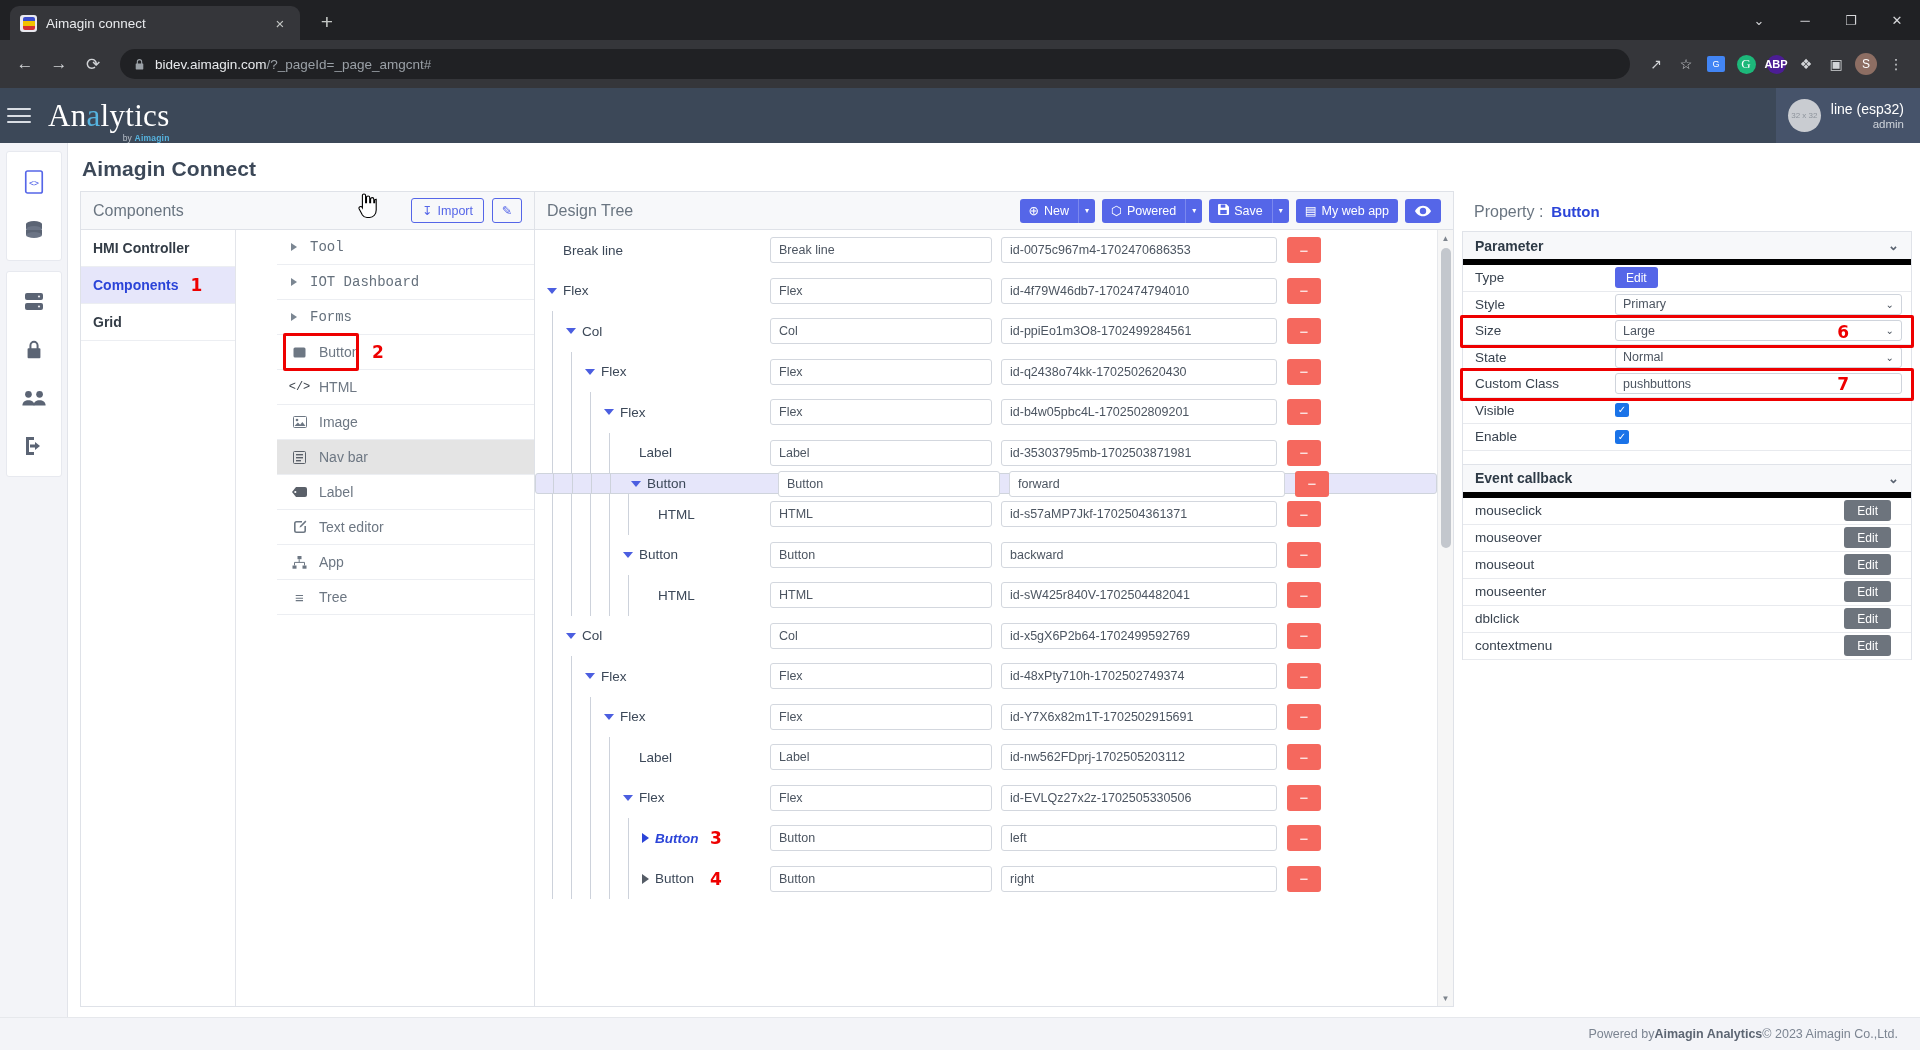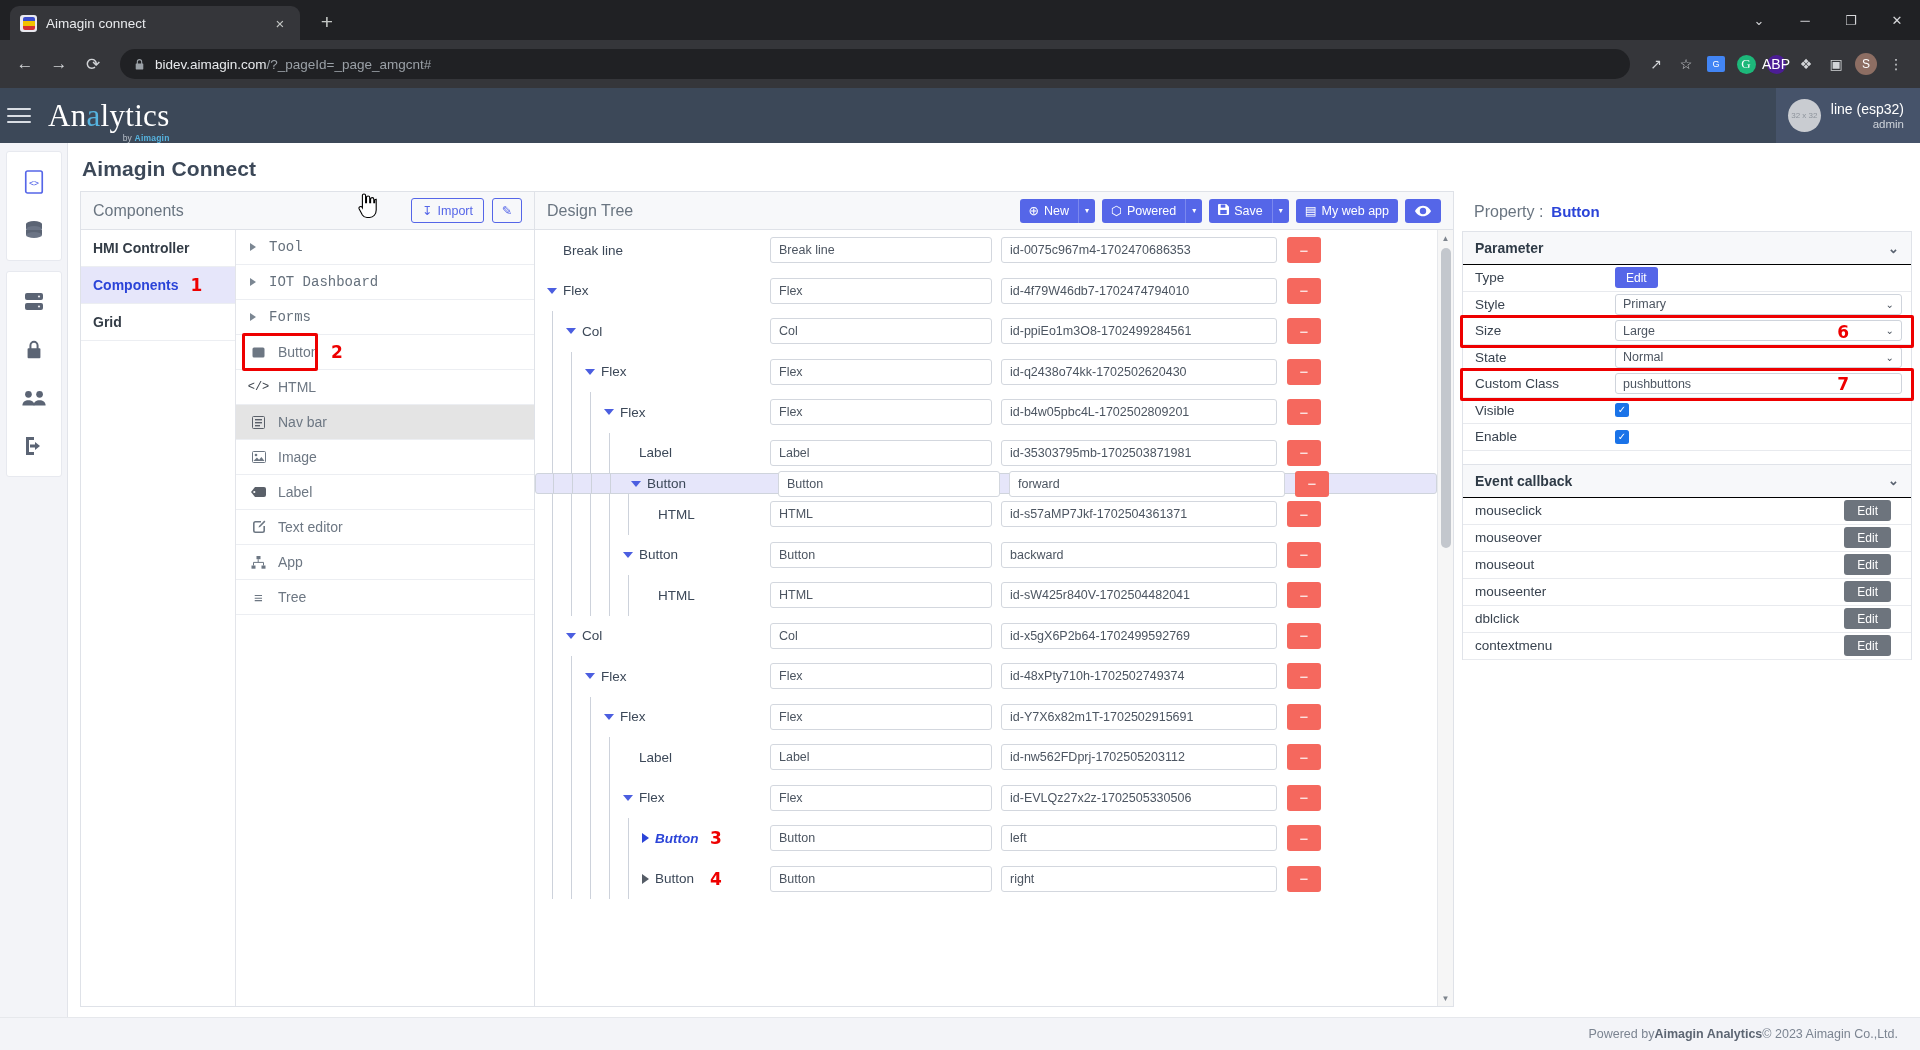--- a/index.html
+++ b/index.html
@@ -34,21 +34,21 @@
   .omnibox{
     flex:1; height:30px; background:#202124; border-radius:16px; display:flex; align-items:center;
     padding:0 13px; gap:9px; margin:0 8px; min-width:0;
   }
   .lock{ width:13px;height:13px;flex:0 0 auto;}
   .url{ font-size:13.5px; color:#9aa0a6; white-space:nowrap; overflow:hidden; text-overflow:ellipsis;}
   .url b{ color:#e8eaed; font-weight:normal;}
   .tb-icons{ display:flex;align-items:center;gap:2px;}
   .tbi{ width:28px;height:28px;display:flex;align-items:center;justify-content:center;color:#d2d4d7;font-size:14px;border-radius:50%;}
   .dot-g{width:19px;height:19px;border-radius:50%;background:#1db87a;color:#fff;font-size:13px;display:flex;align-items:center;justify-content:center;font-family:"Liberation Serif",serif;}
-  .dot-abp{width:19px;height:19px;border-radius:50%;background:#4c1d95;color:#fff;font-size:14px;font-weight:normal;display:flex;align-items:center;justify-content:center;}
+  .dot-abp{width:19px;height:19px;border-radius:50%;background:#4c1d95;color:#fff;font-size:11px;font-weight:bold;display:flex;align-items:center;justify-content:center;}
   .dot-s{width:22px;height:22px;border-radius:50%;background:#8d6e63;color:#fff;font-size:12px;display:flex;align-items:center;justify-content:center;}
   .gt-icon{width:18px;height:16px;background:#4285f4;border-radius:2px;color:#fff;font-size:9px;display:flex;align-items:center;justify-content:center;position:relative;}
 
   
   .app{ height:calc(1050px - 88px); background:#fff; display:flex; flex-direction:column;}
   .app-header{
     height:55px; background:#3c4858; display:flex; align-items:center; padding:0 0; color:#fff; flex:0 0 auto;
   }
   .hamburger{ width:38px;height:38px;display:flex;flex-direction:column;justify-content:center;gap:4.5px;padding:0 7px;}
   .hamburger i{ display:block;height:2px;background:#d9dde3;border-radius:2px;}
@@ -73,21 +73,21 @@
   .workspace{ flex:1; display:flex; flex-direction:column; min-width:0; padding:0 8px 0 12px;}
   .page-title{ font-size:21px; color:#3c4858; font-weight:bold; padding:14px 0 10px 2px; letter-spacing:.1px;}
   .panels{ flex:1; display:flex; gap:0; min-height:0; padding-bottom:10px;}
 
   .panel{ border:1px solid #dfe2e8; background:#fff; display:flex; flex-direction:column; min-height:0;}
   .panel-head{ height:38px; background:#f7f8fa; border-bottom:1px solid #dfe2e8; display:flex; align-items:center; padding:0 12px; flex:0 0 auto;}
   .panel-head .ptitle{ font-size:16px; color:#6a7581;}
 
   
   .pane-components{ width:455px; flex:0 0 455px;}
-  .comp-body{ flex:1; display:flex; min-height:0;}
+  .comp-body{ flex:1; display:flex; min-height:0;gap:41px;}
   .comp-left{ width:155px; border-right:1px solid #e3e5ea; flex:0 0 auto;}
   .comp-cat{ height:37px; display:flex; align-items:center; padding:0 12px; font-size:14px; font-weight:bold; color:#333c46; border-bottom:1px solid #eceef2; position:relative;}
   .comp-cat.active{ background:#e6e6fa; color:#2b44d8;}
   .comp-right{ flex:1; overflow:hidden;}
   .comp-item{ height:35px; display:flex; align-items:center; gap:11px; padding:0 14px; font-size:14px; color:#6d7783; border-bottom:1px solid #eceef2; position:relative;}
   .comp-item.group{ color:#65707c;font-family:Liberation Mono, monospace;}
   .comp-item.hover{ background:#e4e4e4;}
   .caret-r{ width:0;height:0;border-left:6px solid #7b8692;border-top:4px solid transparent;border-bottom:4px solid transparent; margin-right:2px;}
   .ci-ico{ width:17px; display:flex; align-items:center; justify-content:center; color:#6d7783; font-size:13px;}
 
@@ -118,21 +118,21 @@
   .scrollcol{ width:16px; flex:0 0 16px; background:#f6f6f6; border-left:1px solid #e6e8ec; position:relative;}
   .sc-arrow{ height:16px; display:flex; align-items:center; justify-content:center; color:#7d848d; font-size:8px;}
   .sc-thumb{ position:absolute; left:3px; width:10px; top:18px; height:300px; background:#c3c7cd; border-radius:5px;}
 
   
   .pane-prop{ width:450px; flex:0 0 450px; margin-left:8px; border:none;}
   .prop-head{ display:flex; align-items:baseline; gap:8px; padding:12px 4px 10px 12px;}
   .prop-head .lab{ font-size:16px; color:#6a7581;}
   .prop-head .val{ font-size:15px; color:#2b44d8; font-weight:bold;}
   .prop-table{ border:1px solid #e0e3e9; border-bottom:none;}
-  .section-row{ height:33px; background:#f7f8fa; border-bottom:1px solid #000000; display:flex; align-items:center; padding:0 12px; font-weight:bold; font-size:14px; color:#2e3a46;text-align:right;}
+  .section-row{ height:33px; background:#f7f8fa; border-bottom:6px solid #000000; display:flex; align-items:center; padding:0 12px; font-weight:bold; font-size:14px; color:#2e3a46;text-align:right;}
   .section-row .chev{ margin-left:auto; color:#5a6370; font-size:13px;}
   .prow{ height:26.5px; display:flex; align-items:center; border-bottom:1px solid #e8eaee; padding-left:12px; position:relative; background:#fff;}
   .plab{ width:140px; flex:0 0 140px; font-size:13.5px; color:#39434f;}
   .pctl{ flex:1; padding-right:9px; position:relative;}
   .inp{ height:21px; border:1px solid #cfd4dc; border-radius:3px; background:#fff; font-size:12.5px; color:#4c5561; display:flex; align-items:center; padding:0 7px; width:100%;}
   .inp.focus{ border:1px solid #8fc7f2; box-shadow:0 0 0 1px #bfe0fa;}
   .caretbar{ width:1px; height:13px; background:#2a2a2a;}
   .sel{ height:21px; border:1px solid #cfd4dc; border-radius:3px; background:#fff; font-size:12.5px; color:#4c5561; display:flex; align-items:center; padding:0 7px; width:100%; position:relative;}
   .sel .cv{ margin-left:auto; font-size:10px; color:#49525e;}
   .btn-edit-blue{ background:#5566e8; color:#fff; height:21px; border-radius:3px; font-size:12px; display:inline-flex; align-items:center; padding:0 11px;}
@@ -328,43 +328,43 @@
                   </span>
                 <span>Button</span>
                 <span class="num" style="position:absolute;left:95px;top:7px;">2</span>
                 <span class="ann" style="left:6px;top:-2px;width:76px;height:38px;"></span>
               </div>
 
               <div class="comp-item">
                 <span class="ci-ico" style="font-size:12px;color:#3d444d;font-family:'Liberation Mono',monospace;">&lt;/&gt;</span>
                 <span>HTML</span>
               </div>
+              <div class="comp-item">
+                <span class="ci-ico">
+                    <svg width="14" height="12" viewBox="0 0 14 12">
+                      <rect x="0.5" y="0.5" width="13" height="11" rx="1" fill="none" stroke="#6d7783"></rect>
+                      <circle cx="4" cy="4" r="1.3" fill="#6d7783"></circle>
+                      <path d="M1.5 10l3.4-3.6 2.2 2.3 2.3-2.6 3.1 3.9z" fill="#6d7783"></path>
+                    </svg>
+                  </span>
+                <span>Image</span>
+              </div>
               <div class="comp-item hover">
                 <span class="ci-ico">
                     <svg width="13" height="13" viewBox="0 0 13 13">
                       <rect x="0.5" y="0.5" width="12" height="12" rx="1" fill="none" stroke="#5a6069"></rect>
                       <rect x="3" y="3" width="7" height="1.4" fill="#5a6069"></rect>
                       <rect x="3" y="6" width="7" height="1.4" fill="#5a6069"></rect>
                       <rect x="3" y="9" width="5" height="1.4" fill="#5a6069"></rect>
                     </svg>
                   </span>
                 <span>Nav bar</span>
               </div>
               <div class="comp-item">
                 <span class="ci-ico">
-                    <svg width="14" height="12" viewBox="0 0 14 12">
-                      <rect x="0.5" y="0.5" width="13" height="11" rx="1" fill="none" stroke="#6d7783"></rect>
-                      <circle cx="4" cy="4" r="1.3" fill="#6d7783"></circle>
-                      <path d="M1.5 10l3.4-3.6 2.2 2.3 2.3-2.6 3.1 3.9z" fill="#6d7783"></path>
-                    </svg>
-                  </span>
-                <span>Image</span>
-              </div>
-              <div class="comp-item">
-                <span class="ci-ico">
                     <svg width="15" height="10" viewBox="0 0 15 10">
                       <path d="M4 0h9a2 2 0 0 1 2 2v6a2 2 0 0 1-2 2H4L0 5z" fill="#5a6069"></path>
                       <circle cx="3.3" cy="5" r="1.1" fill="#fff"></circle>
                     </svg>
                   </span>
                 <span>Label</span>
               </div>
               <div class="comp-item">
                 <span class="ci-ico">
                     <svg width="14" height="14" viewBox="0 0 14 14">

